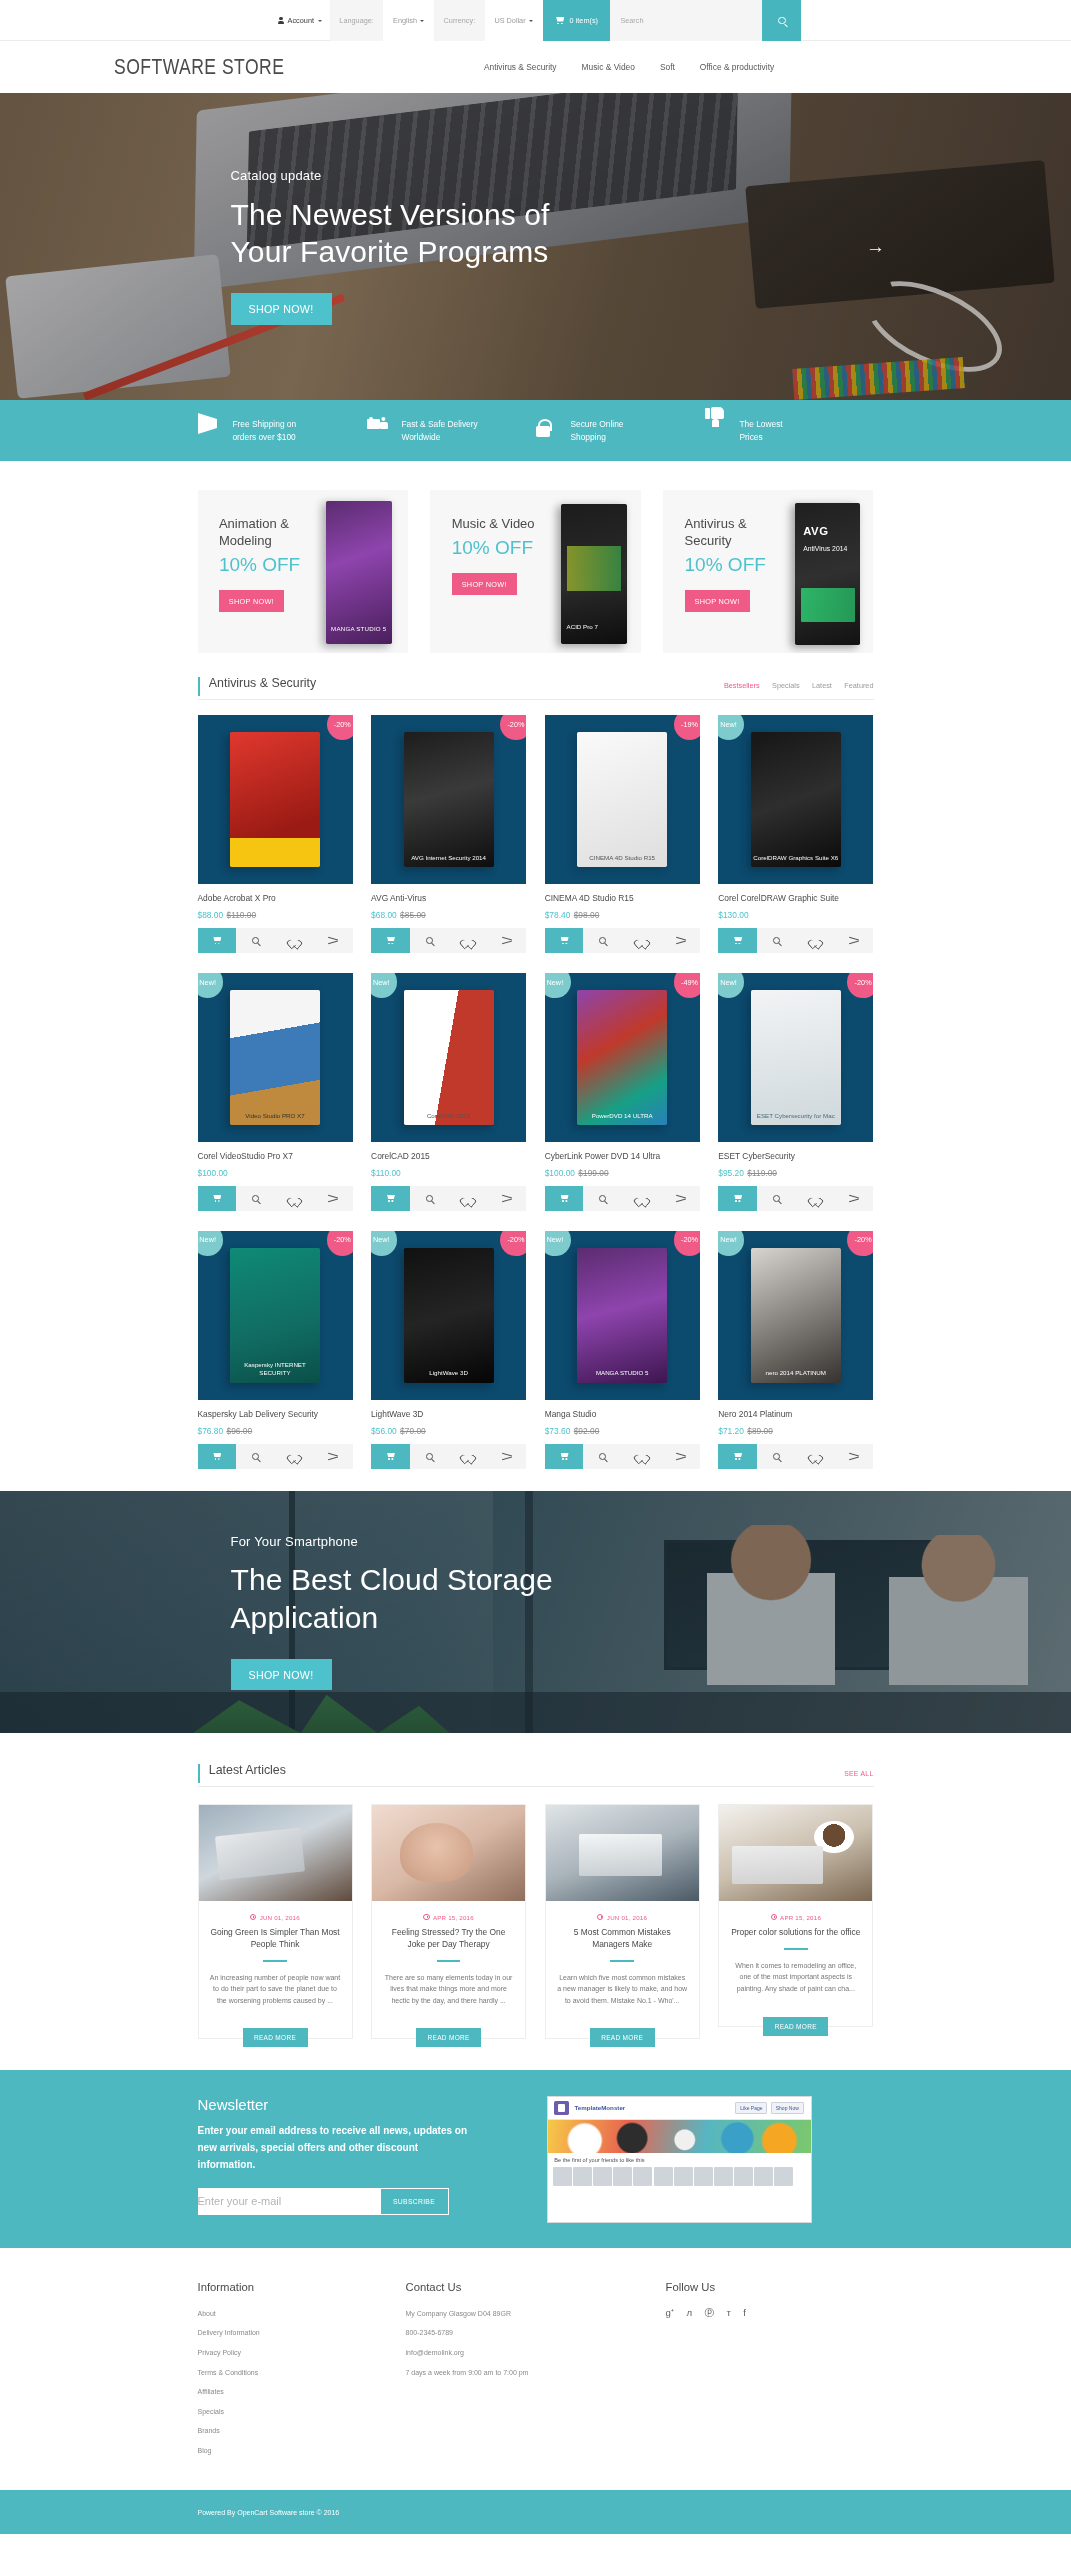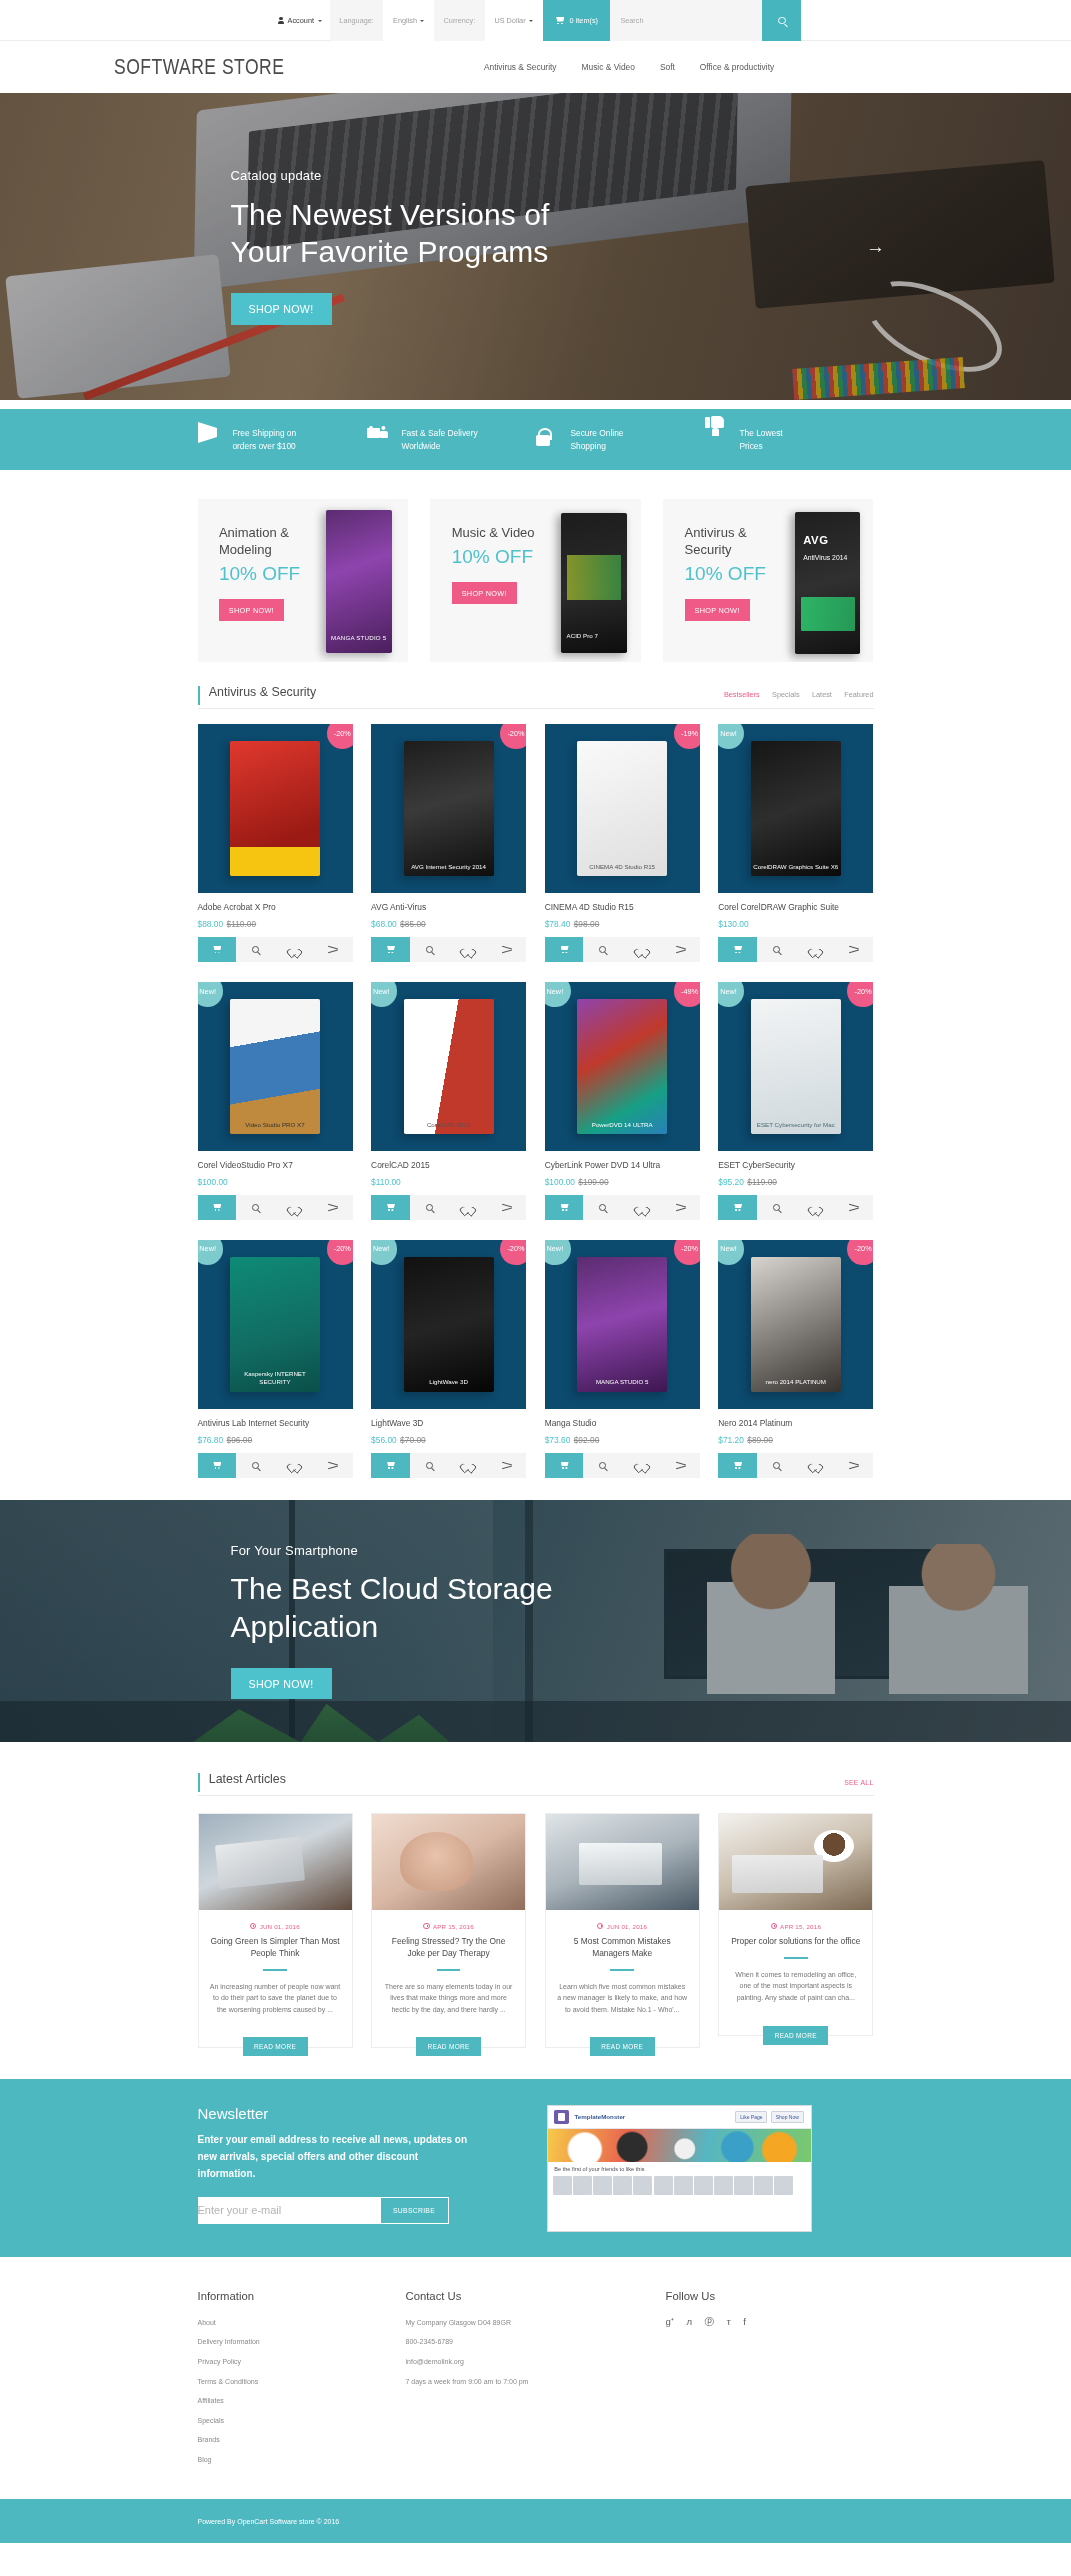--- a/index.html
+++ b/index.html
@@ -69,21 +69,21 @@
   .hero-txt { position:absolute; left:50%; transform:translateX(-50%); width:676px; top:0; height:100%;
     display:flex; flex-direction:column; justify-content:center; padding-left:33px; }
   .hero-kicker { color:#fff; font-size:13px; font-weight:300; margin-bottom:12.4px; letter-spacing:0.2px; }
   .hero-h1 { color:#fff; font-size:30px; font-weight:300; line-height:1.25; max-width:372px; letter-spacing:0.1px; }
   .hero-btn { margin-top:22.5px; background:#4ec2cc; color:#fff; width:101px; height:31.5px; display:flex;
     align-items:center; justify-content:center; font-size:10.7px; letter-spacing:0.3px; cursor:pointer; }
   .hero-arrow { position:absolute; right:186px; top:50%; transform:translateY(-50%); color:#fff; font-size:19px; cursor:pointer; }
 
   
   .benefits { background:#4db8c0; height:61px; }
-  .ben-inner { width:676px; margin:9px auto; height:61px; display:flex; align-items:center; }
+  .ben-inner { width:676px; margin:0 auto; height:61px; display:flex; align-items:center; }
   .ben { display:flex; align-items:center; gap:11.3px; width:25%; color:#fff; }
   .ben .lbl { font-size:8.4px; line-height:1.45; max-width:90px; }
   .ben-ic { width:23.6px; height:23.6px; position:relative; flex:0 0 23.6px; }
   .ic-plane { width:0;height:0; border-left:19px solid #fff; border-top:6.2px solid transparent;
      border-bottom:6.2px solid transparent; transform:rotate(-34deg); margin-top:5.6px; }
   .ic-truck { width:22.5px; height:14.6px; position:relative; margin-top:4.5px; }
   .ic-truck:before { content:""; position:absolute; left:0; top:0; width:13.5px; height:10.7px; background:#fff; border-radius:1.1px; }
   .ic-truck:after { content:""; position:absolute; left:13.5px; top:3.4px; width:8.4px; height:7.3px; background:#fff; border-radius:1.1px 2.3px 1.1px 1.1px; }
   .ic-truck i { position:absolute; bottom:-2.3px; left:2.3px; width:3.9px; height:3.9px; border-radius:50%; background:#fff;
      box-shadow:12.4px 0 0 #fff; }
@@ -600,21 +600,21 @@
             <span class="ic-x"></span>
           </div>
         </div>
       </div>
       <div class="prod">
         <div class="prod-imgbox">
           <div class="badge new">New!</div>
           <div class="badge sale">-20%</div>
           <div class="pbox pb-kas">Kaspersky INTERNET SECURITY</div>
         </div>
-        <div class="prod-name">Antivirus Lab Internet Security</div>
+        <div class="prod-name">Kaspersky Lab Delivery Security</div>
         <div class="prod-price">$76.80<span class="old">$96.00</span></div>
         <div class="prod-acts">
           <div class="pact cart">
             <span class="ic-c"></span>
           </div>
           <div class="pact">
             <span class="ic-z"></span>
           </div>
           <div class="pact">
             <span class="ic-h"></span>

